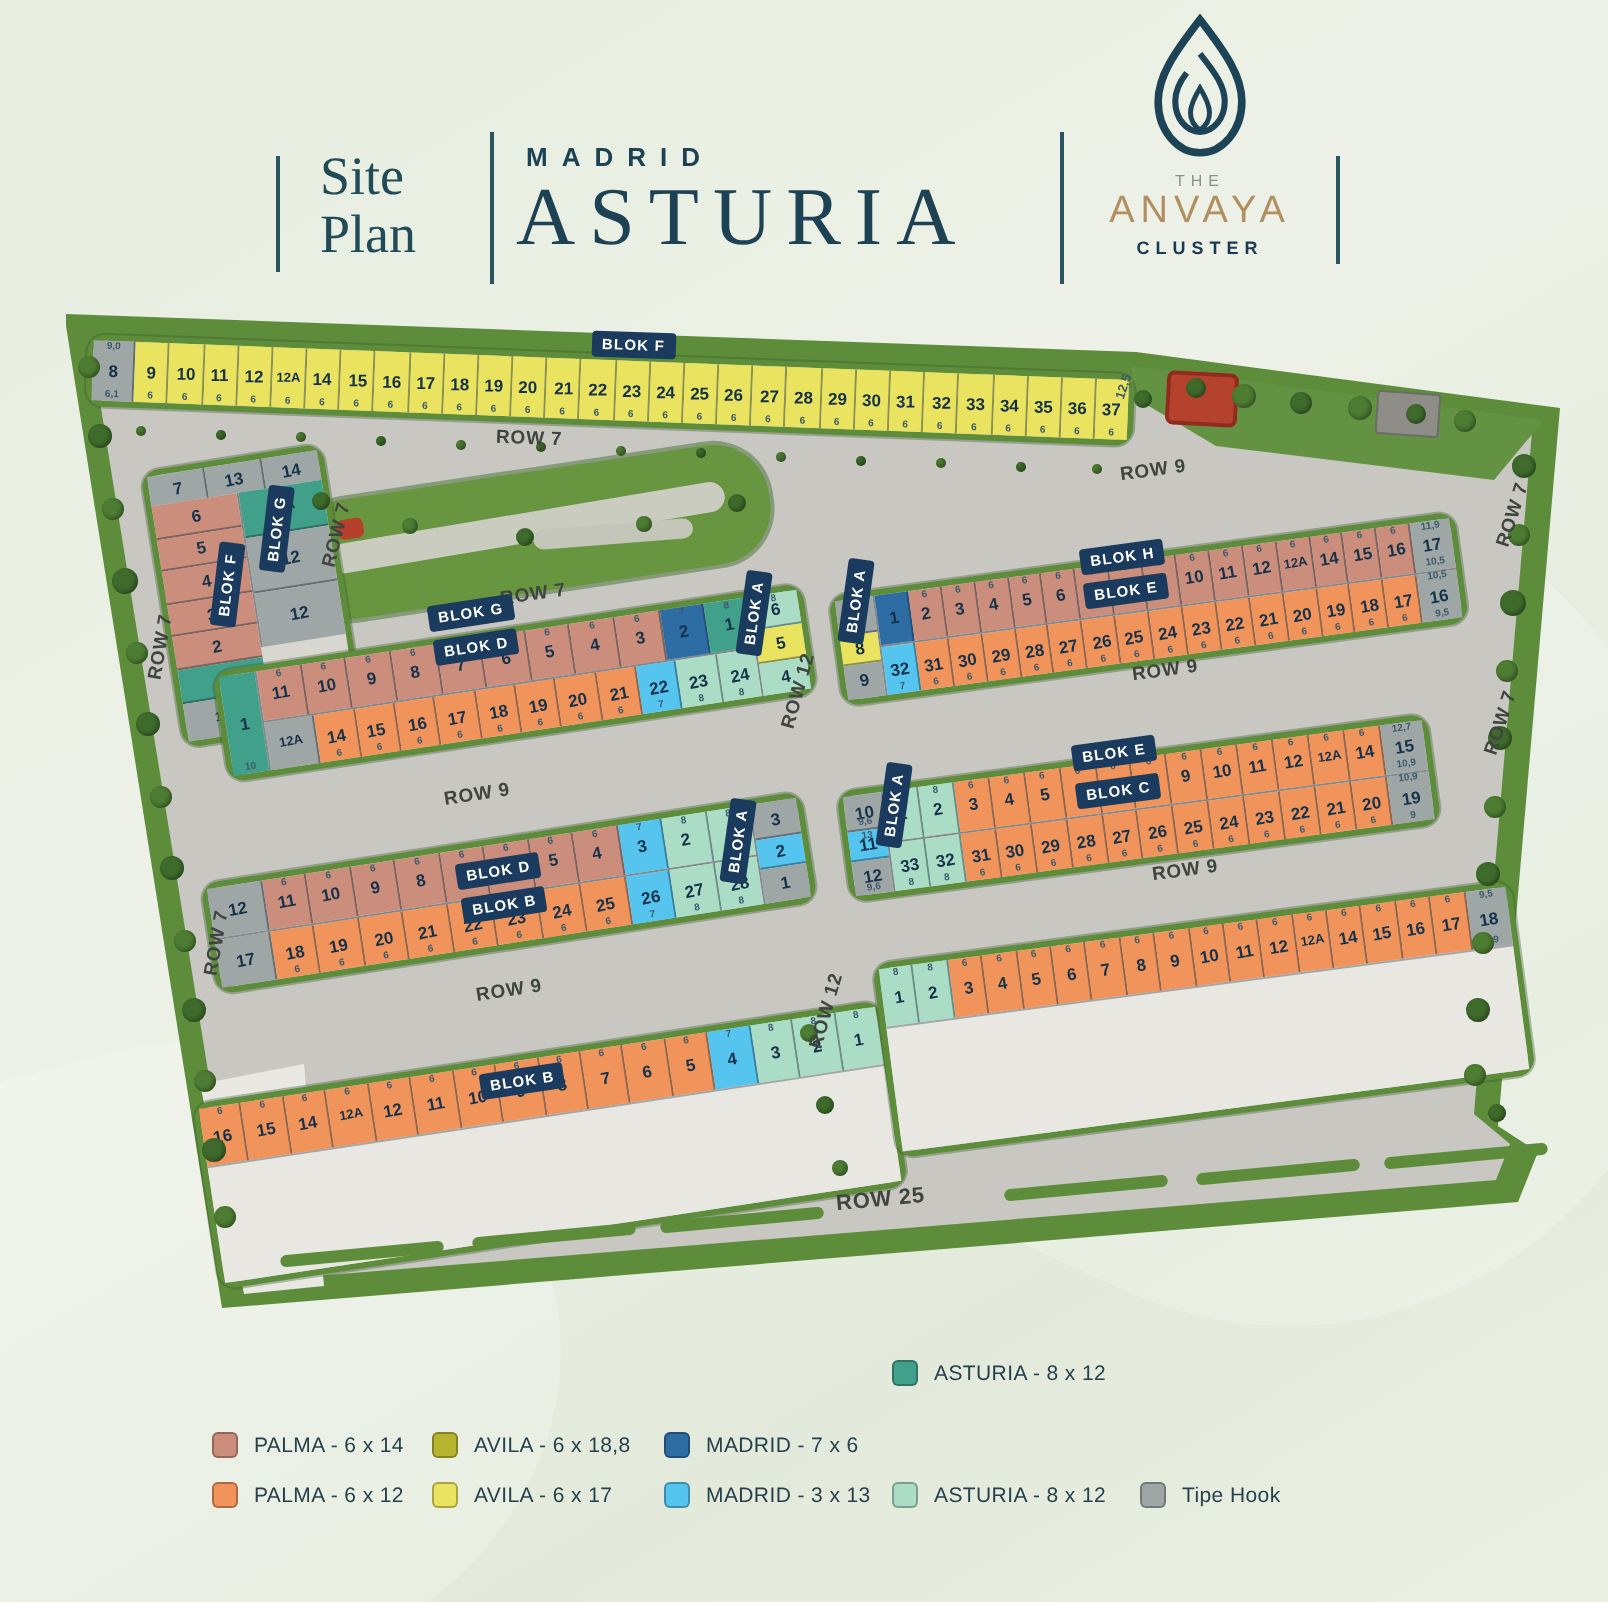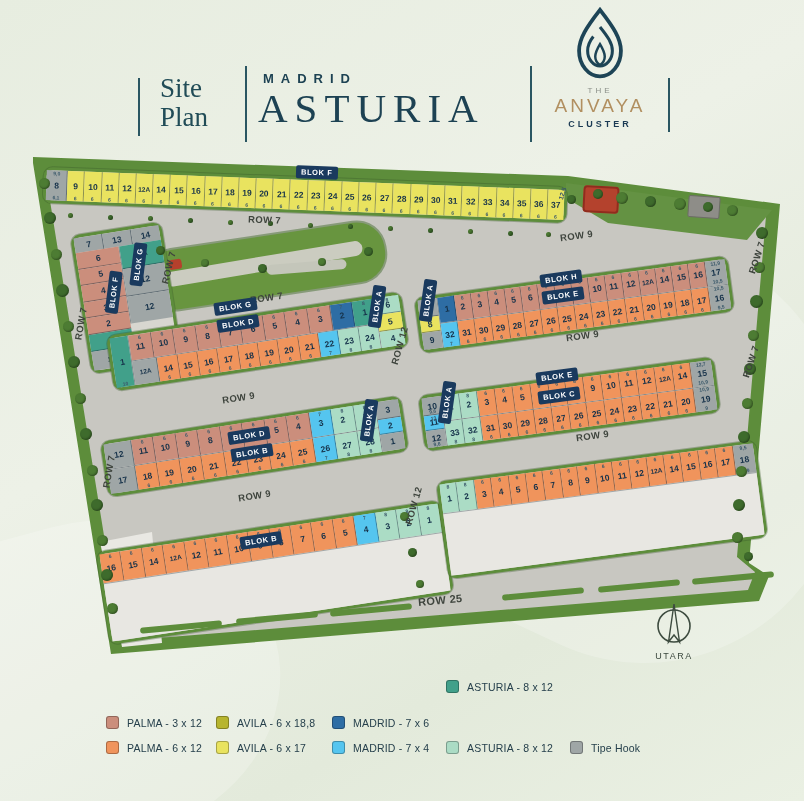--- a/index.html
+++ b/index.html
@@ -1013,32 +1013,25 @@
   <div class="rlabel" style="left:222px;top:392px;transform:rotate(-8.6deg)">ROW 9</div>
   <div class="rlabel" style="left:238px;top:490px;transform:rotate(-8.6deg)">ROW 9</div>
   <div class="rlabel" style="left:560px;top:230px;transform:rotate(-7.5deg)">ROW 9</div>
   <div class="rlabel" style="left:566px;top:330px;transform:rotate(-7.5deg)">ROW 9</div>
   <div class="rlabel" style="left:576px;top:430px;transform:rotate(-7.5deg)">ROW 9</div>
   <div class="rlabel" style="left:380px;top:340px;transform:rotate(-74deg)">ROW 12</div>
   <div class="rlabel" style="left:394px;top:500px;transform:rotate(-74deg)">ROW 12</div>
   <div class="rlabel" style="left:418px;top:594px;transform:rotate(-5.5deg);font-size:11px">ROW 25</div>
   <div class="dimfloat" style="left:556px;top:190px;transform:rotate(-72deg)">12,5</div>
 
-  <div id="compass">
-    <svg width="56" height="48" viewBox="0 0 56 48" style="display:block;margin:0 auto">
-      <circle cx="28" cy="24" r="16" fill="none" stroke="#3d4b3f" stroke-width="1.6"></circle>
-      <path d="M28 2 L33.5 40 L28 33 L22.5 40 Z" fill="none" stroke="#3d4b3f" stroke-width="1.4"></path>
-    </svg>
-    <span class="lbl">UTARA</span>
-  </div>
 
   <div>
     <div class="li" style="left:106px;top:716px">
       <span class="chip" style="background: rgb(203, 142, 124);"></span>
-      <span class="ll">PALMA - 3 x 12</span>
+      <span class="ll">PALMA - 6 x 14</span>
     </div>
     <div class="li" style="left:216px;top:716px">
       <span class="chip" style="background: rgb(183, 181, 47);"></span>
       <span class="ll">AVILA - 6 x 18,8</span>
     </div>
     <div class="li" style="left:332px;top:716px">
       <span class="chip" style="background: rgb(46, 109, 164);"></span>
       <span class="ll">MADRID - 7 x 6</span>
     </div>
     <div class="li" style="left:446px;top:680px">
@@ -1048,21 +1041,21 @@
     <div class="li" style="left:106px;top:741px">
       <span class="chip" style="background: rgb(240, 148, 92);"></span>
       <span class="ll">PALMA - 6 x 12</span>
     </div>
     <div class="li" style="left:216px;top:741px">
       <span class="chip" style="background: rgb(233, 227, 95);"></span>
       <span class="ll">AVILA - 6 x 17</span>
     </div>
     <div class="li" style="left:332px;top:741px">
       <span class="chip" style="background: rgb(85, 197, 239);"></span>
-      <span class="ll">MADRID - 7 x 4</span>
+      <span class="ll">MADRID - 3 x 13</span>
     </div>
     <div class="li" style="left:446px;top:741px">
       <span class="chip" style="background: rgb(171, 220, 197);"></span>
       <span class="ll">ASTURIA - 8 x 12</span>
     </div>
     <div class="li" style="left:570px;top:741px">
       <span class="chip" style="background: rgb(159, 166, 166);"></span>
       <span class="ll">Tipe Hook</span>
     </div>
   </div>

